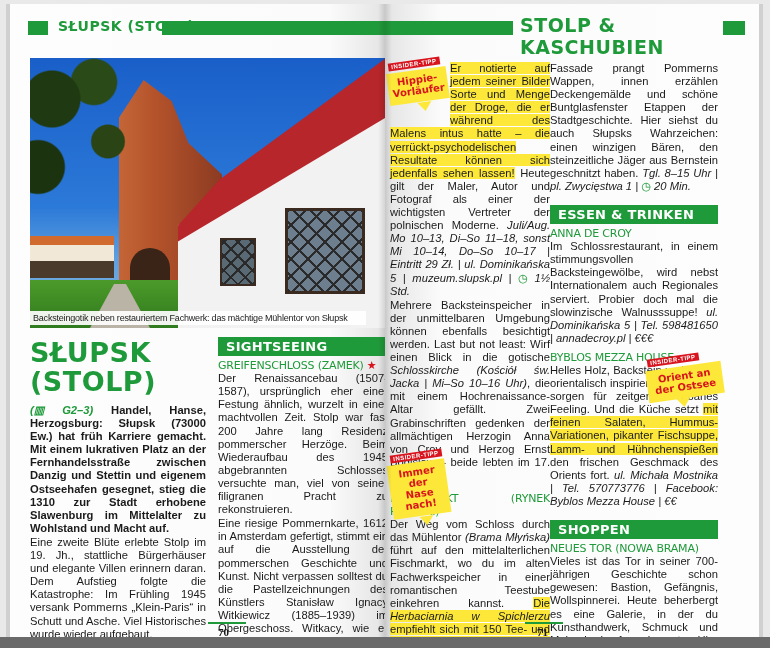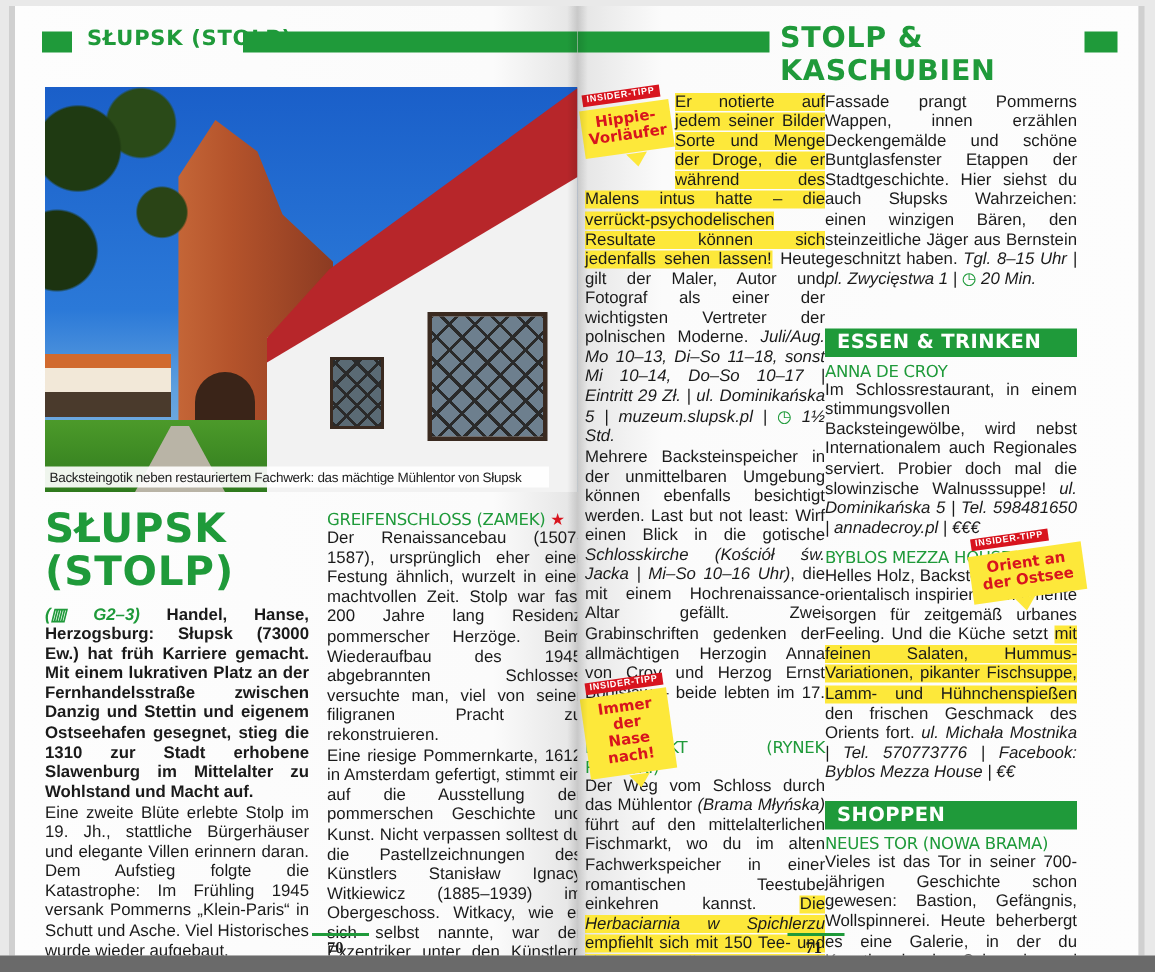--- a/index.html
+++ b/index.html
@@ -99,20 +99,21 @@
     <div class="caption">Backsteingotik neben restauriertem Fachwerk: das mächtige Mühlentor von Słupsk</div>
 
     <div class="city-title">SŁUPSK (STOLP)</div>
 
     <div class="col col-a">
       <p class="para lead"><span class="ref">(▥ G2–3)</span><span> Handel, Hanse, Herzogsburg: Słupsk (73000 Ew.) hat früh Karriere gemacht. Mit einem lukrativen Platz an der Fernhandelsstraße zwischen Danzig und Stettin und eigenem Ostseehafen gesegnet, stieg die 1310 zur Stadt erhobene Slawenburg im Mittelalter zu Wohlstand und Macht auf.</span></p>
       <p class="para">Eine zweite Blüte erlebte Stolp im 19. Jh., stattliche Bürgerhäuser und elegante Villen erinnern daran. Dem Aufstieg folgte die Katastrophe: Im Frühling 1945 versank Pommerns „Klein-Paris“ in Schutt und Asche. Viel Historisches wurde wieder aufgebaut.</p>
     </div>
 
     <div class="col col-b">
+      <div class="sec-head">SIGHTSEEING</div>
       <div class="item-title"><span>GREIFENSCHLOSS (ZAMEK)</span> <span class="star">★</span></div>
       <p class="para">Der Renaissancebau (1507-1587), ursprünglich eher einer Festung ähnlich, wurzelt in einer machtvollen Zeit. Stolp war fast 200 Jahre lang Residenz pommerscher Herzöge. Beim Wiederaufbau des 1945 abgebrannten Schlosses versuchte man, viel von seiner filigranen Pracht zu rekonstruieren.</p>
       <p class="para">Eine riesige Pommernkarte, 1612 in Amsterdam gefertigt, stimmt ein auf die Ausstellung der pommerschen Geschichte und Kunst. Nicht verpassen solltest du die Pastellzeichnungen des Künstlers Stanisław Ignacy Witkiewicz (1885–1939) im Obergeschoss. Witkacy, wie er sich selbst nannte, war der Exzentriker unter den Künstlern der polnischen Zwischenkriegszeit:</p>
     </div>
 
     <div class="pgline" style="left:198px; top:618px;"></div>
     <div class="pgnum" style="left:208px; top:622px;">70</div>
   </div>
 
   <div class="page right">
@@ -136,21 +137,21 @@
     </div>
 
     <div class="tip" style="left:5px; top:440px; width:58px;">
       <span class="tag">INSIDER-TIPP</span>
       <div class="bubble">Immer der Nase nach!</div>
       <div class="tail"></div>
     </div>
 
     <div class="col col-d">
       <p class="para"><span>Fassade prangt Pommerns Wappen, innen erzählen Deckengemälde und schöne Buntglasfenster Etappen der Stadtgeschichte. Hier siehst du auch Słupsks Wahrzeichen: einen winzigen Bären, den steinzeitliche Jäger aus Bernstein geschnitzt haben. </span><span class="it">Tgl. 8–15 Uhr | pl. Zwycięstwa 1 | </span><span class="clock">◷</span> <span class="it">20 Min.</span></p>
-      <div class="sec-head" style="margin-top:26px;">ESSEN &amp; TRINKEN</div>
+      <div class="sec-head" style="margin-top:12px;">ESSEN &amp; TRINKEN</div>
       <div class="item-title">ANNA DE CROY</div>
       <p class="para"><span>Im Schlossrestaurant, in einem stimmungsvollen Backsteingewölbe, wird nebst Internationalem auch Regionales serviert. Probier doch mal die slowinzische Walnusssuppe! </span><span class="it">ul. Dominikańska 5 | Tel. 598481650 | annadecroy.pl | €€€</span></p>
       <div class="item-title" style="margin-top:6px;">BYBLOS MEZZA HOUSE</div>
       <p class="para"><span>Helles Holz, Backstein und bunte, orientalisch inspirierte Ornamente sorgen für zeitgemäß urbanes Feeling. Und die Küche setzt </span><span class="hl">mit feinen Salaten, Hummus-Variationen, pikanter Fischsuppe, Lamm- und Hühnchenspießen</span><span> den frischen Geschmack des Orients fort. </span><span class="it">ul. Michała Mostnika | Tel. 570773776 | Facebook: Byblos Mezza House | €€</span></p>
       <div class="sec-head" style="margin-top:12px;">SHOPPEN</div>
       <div class="item-title">NEUES TOR (NOWA BRAMA)</div>
       <p class="para">Vieles ist das Tor in seiner 700-jährigen Geschichte schon gewesen: Bastion, Gefängnis, Wollspinnerei. Heute beherbergt es eine Galerie, in der du Kunsthandwerk, Schmuck und Malerei kaufen kannst. Hier bekommst du auch Nachbildungen des Maskottchens von</p>
     </div>
 
     <div class="tip" style="left:262px; top:344px; width:76px;">

